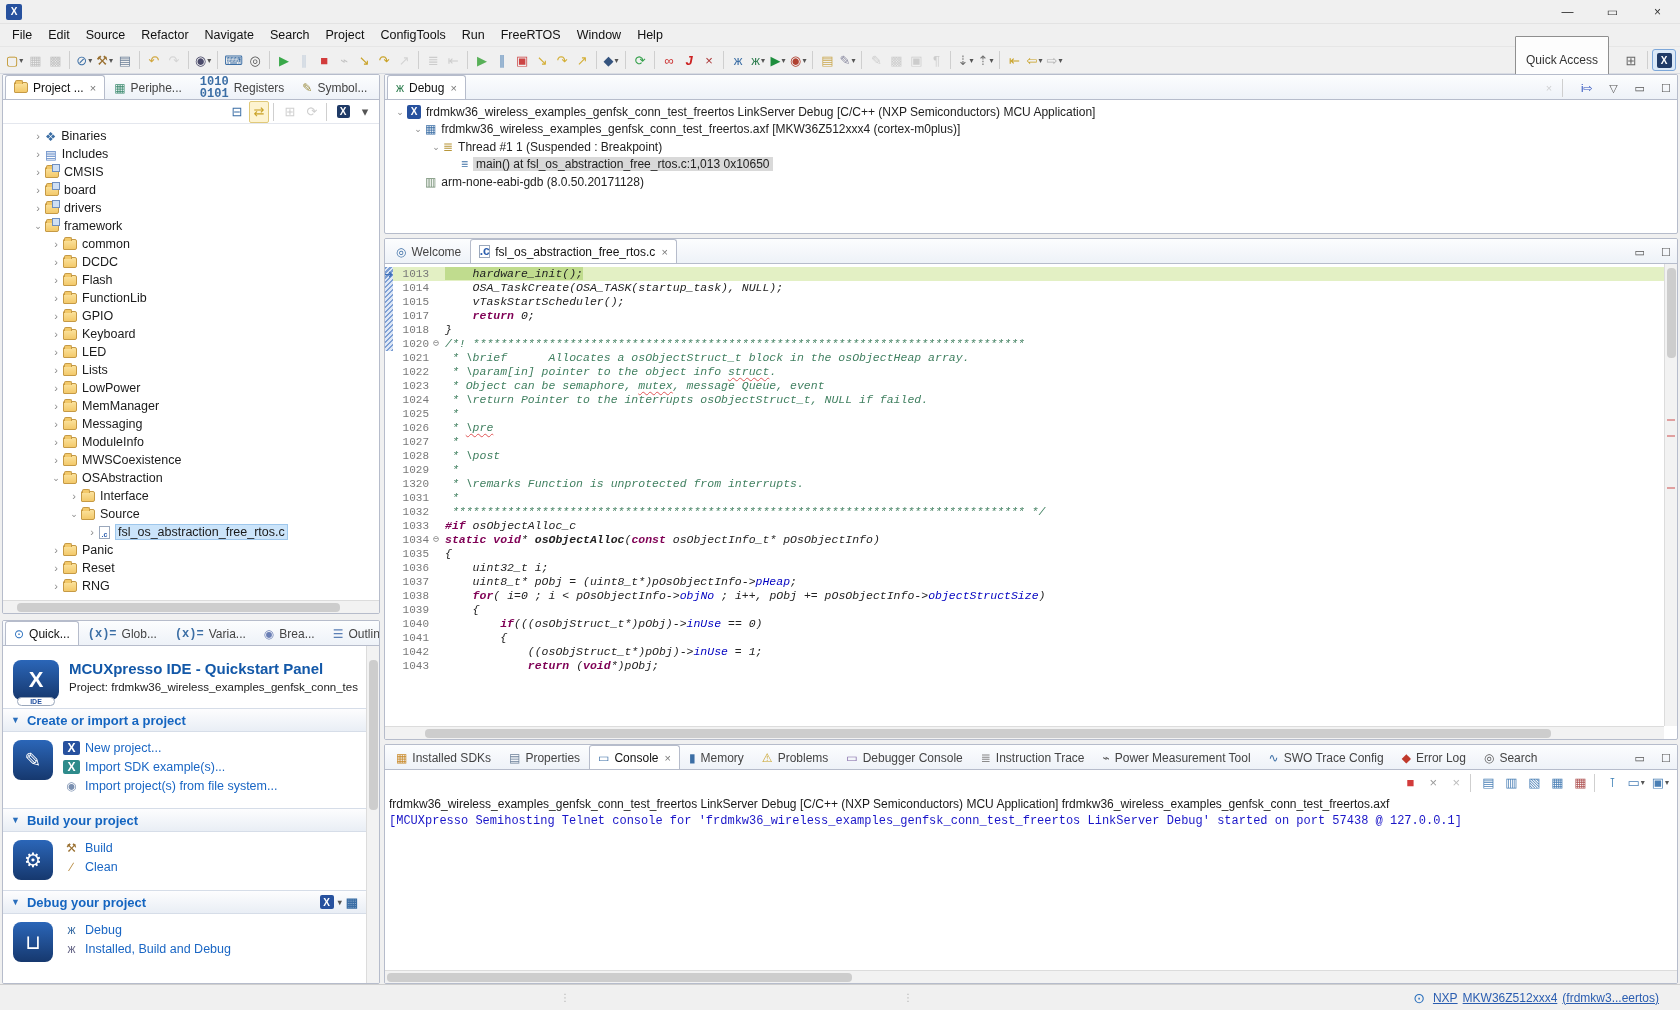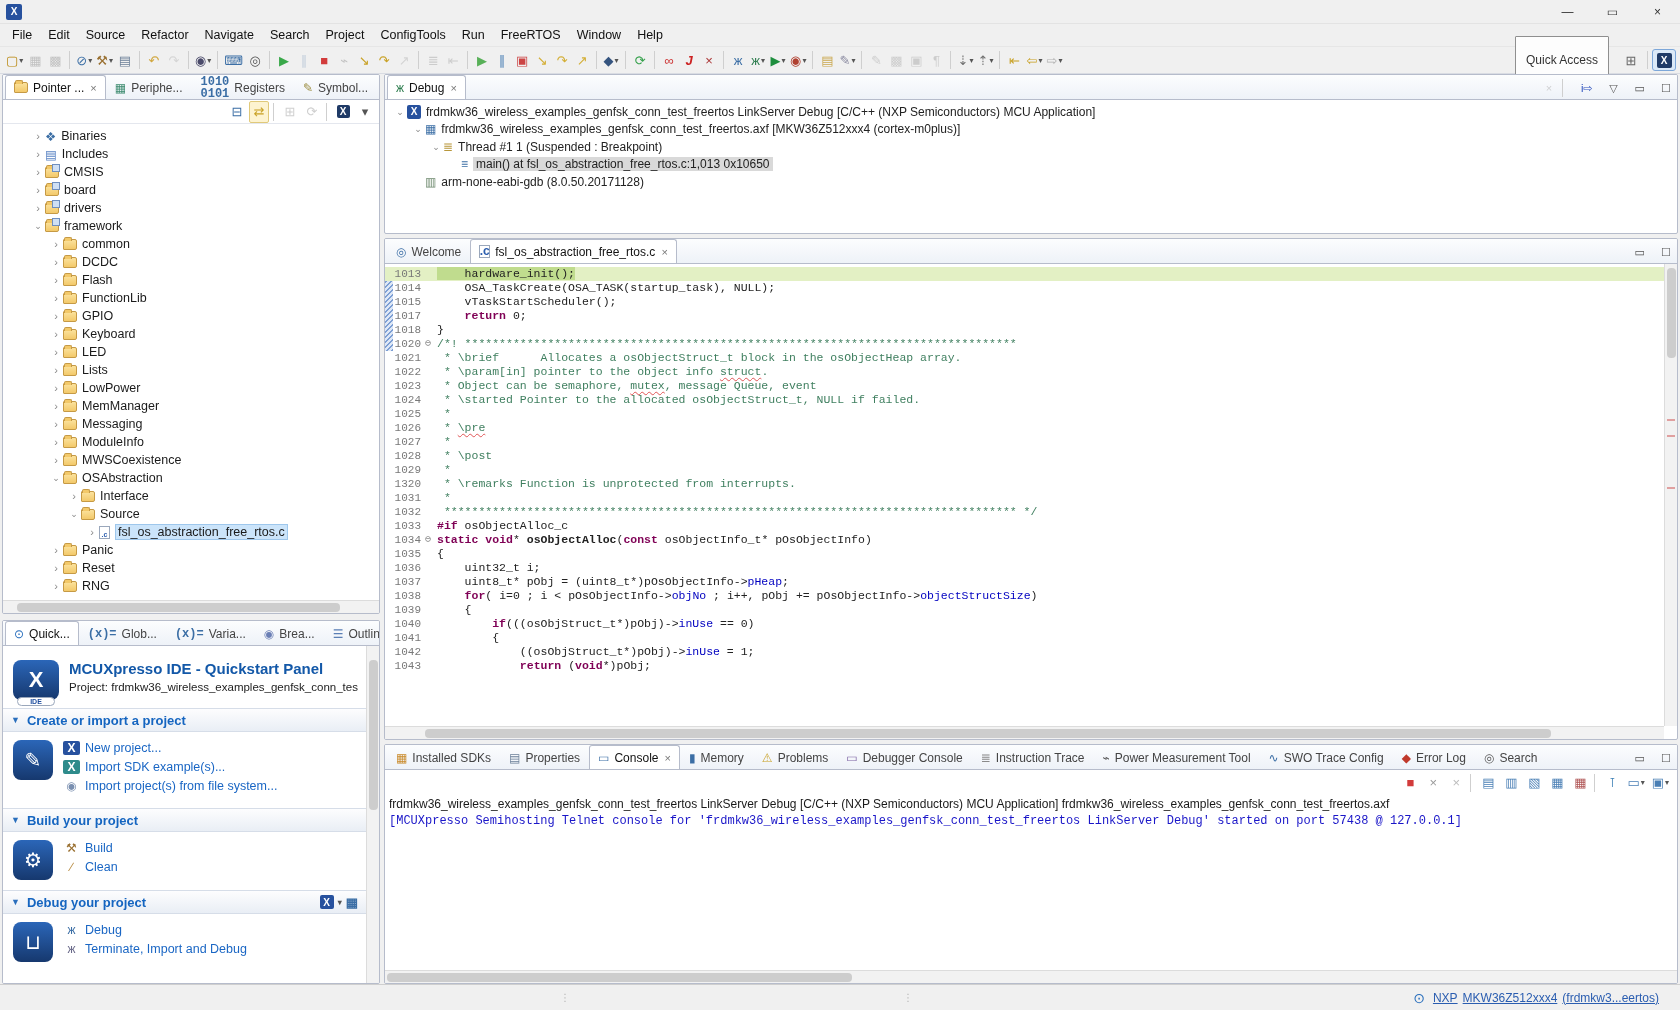--- a/index.html
+++ b/index.html
@@ -80,25 +80,25 @@
   .qs-links { padding-top:1px; }
   .qs-link { display:flex; align-items:center; margin-bottom:5px; color:#1a66c4; font-size:12.5px; white-space:nowrap; }
   .qs-link .lic { width:17px; margin-right:5px; display:inline-flex; justify-content:center; font-size:12px; }
 
   
   #debug-tree { font-size:12px; padding:3px 0 0 2px; }
   #debug-tree .trow { height:17.5px; }
 
   
   #code-wrap { position:absolute; top:25px; left:0; right:13px; bottom:13px; overflow:hidden; background:#fff; }
-  #codelines { position:absolute; top:3px; left:0; right:0; font:11.5px/14px "Liberation Mono",monospace; }
+  #codelines { position:absolute; top:3px; left:8px; right:0; font:11.5px/14px "Liberation Mono",monospace; }
   .cl { height:14px; display:flex; white-space:pre; }
   .cl .ln { width:40px; text-align:right; padding-right:4px; color:#787878; flex:none; font-size:11px; }
   .cl .fold { width:12px; flex:none; color:#8a8a8a; font-size:10px; line-height:13px; }
-  .cl .codetxt { flex:1; }
+  .cl .codetxt { flex:1;font-style:italic; }
   .cl.hl { background:#e3f0c4; }
   .cl.hl .codetxt .seg { background:#c0dc8e; }
   .kw { color:#7f0055; font-weight:bold; }
   .cm { color:#3f7f5f; }
   .cmx { color:#3f7f5f; text-decoration:underline wavy #e05555 1px; text-underline-offset:2px; }
   .fld { color:#0000c0; }
   .fnb { font-weight:bold; }
   #ip-hatch { position:absolute; left:0; top:3px; width:8px; height:84px;
     background:repeating-linear-gradient(135deg,#7d9fd4 0 1.5px,#dde7f6 1.5px 3.5px); }
   #ip-arrow { position:absolute; left:-1px; top:3px; color:#3d6fb8; font-size:11px; line-height:14px; }
@@ -323,21 +323,21 @@
       </span>
   </span>
 </div>
 
 <div id="main">
 
   <div class="panel" id="project-panel" style="left:2px; top:0; width:378px; height:540px;">
     <div class="tabrow" id="pe-tabs">
         <div class="tab active">
           <span class="folder-ic ticon"></span>
-          <span>Pointer ...</span>
+          <span>Project ...</span>
           <span class="tclose">×</span>
         </div>
         <div class="tab">
           <span class="ticon" style="color: rgb(59, 138, 110);">▦</span>
           <span>Periphe...</span>
         </div>
         <div class="tab">
           <span class="txtic ticon" style="white-space: pre-line;">1010
 0101</span>
           <span>Registers</span>
@@ -591,21 +591,21 @@
           </div>
           <div class="qs-row">
             <span class="qs-side">⊔</span>
             <div class="qs-links">
               <div class="qs-link">
                 <span class="lic" style="color: rgb(59, 110, 165);">ж</span>
                 <span>Debug</span>
               </div>
               <div class="qs-link">
                 <span class="lic" style="color: rgb(106, 106, 138);">ж</span>
-                <span>Terminate, Import and Debug</span>
+                <span>Installed, Build and Debug</span>
               </div>
             </div>
           </div>
         </div>
     </div>
     <div class="vscroll" style="top:25px">
         <div class="thumb" style="top:14px;height:150px"></div>
       </div>
   </div>
 
@@ -690,21 +690,21 @@
       <div id="codelines">
           <div class="cl hl"><span class="ln">1013</span><span class="fold"></span><span class="codetxt"><span class="pl seg">    hardware_init();</span></span></div>
           <div class="cl"><span class="ln">1014</span><span class="fold"></span><span class="codetxt"><span class="pl seg">    OSA_TaskCreate(OSA_TASK(startup_task), NULL);</span></span></div>
           <div class="cl"><span class="ln">1015</span><span class="fold"></span><span class="codetxt"><span class="pl seg">    vTaskStartScheduler();</span></span></div>
           <div class="cl"><span class="ln">1017</span><span class="fold"></span><span class="codetxt"><span class="pl seg">    </span><span class="kw seg">return</span><span class="pl seg"> 0;</span></span></div>
           <div class="cl"><span class="ln">1018</span><span class="fold"></span><span class="codetxt"><span class="pl seg">}</span></span></div>
           <div class="cl"><span class="ln">1020</span><span class="fold">⊖</span><span class="codetxt"><span class="cm seg">/*! ********************************************************************************</span></span></div>
           <div class="cl"><span class="ln">1021</span><span class="fold"></span><span class="codetxt"><span class="cm seg"> * \brief      Allocates a osObjectStruct_t block in the osObjectHeap array.</span></span></div>
           <div class="cl"><span class="ln">1022</span><span class="fold"></span><span class="codetxt"><span class="cm seg"> * \param[in] pointer to the object info </span><span class="cmx seg">struct</span><span class="cm seg">.</span></span></div>
           <div class="cl"><span class="ln">1023</span><span class="fold"></span><span class="codetxt"><span class="cm seg"> * Object can be semaphore, </span><span class="cmx seg">mutex</span><span class="cm seg">, message Queue, event</span></span></div>
-          <div class="cl"><span class="ln">1024</span><span class="fold"></span><span class="codetxt"><span class="cm seg"> * \started Pointer to the allocated osObjectStruct_t, NULL if failed.</span></span></div>
+          <div class="cl"><span class="ln">1024</span><span class="fold"></span><span class="codetxt"><span class="cm seg"> * \return Pointer to the interrupts osObjectStruct_t, NULL if failed.</span></span></div>
           <div class="cl"><span class="ln">1025</span><span class="fold"></span><span class="codetxt"><span class="cm seg"> *</span></span></div>
           <div class="cl"><span class="ln">1026</span><span class="fold"></span><span class="codetxt"><span class="cm seg"> * </span><span class="cmx seg">\pre</span></span></div>
           <div class="cl"><span class="ln">1027</span><span class="fold"></span><span class="codetxt"><span class="cm seg"> *</span></span></div>
           <div class="cl"><span class="ln">1028</span><span class="fold"></span><span class="codetxt"><span class="cm seg"> * \post</span></span></div>
           <div class="cl"><span class="ln">1029</span><span class="fold"></span><span class="codetxt"><span class="cm seg"> *</span></span></div>
           <div class="cl"><span class="ln">1320</span><span class="fold"></span><span class="codetxt"><span class="cm seg"> * \remarks Function is unprotected from interrupts.</span></span></div>
           <div class="cl"><span class="ln">1031</span><span class="fold"></span><span class="codetxt"><span class="cm seg"> *</span></span></div>
           <div class="cl"><span class="ln">1032</span><span class="fold"></span><span class="codetxt"><span class="cm seg"> *********************************************************************************** */</span></span></div>
           <div class="cl"><span class="ln">1033</span><span class="fold"></span><span class="codetxt"><span class="kw seg">#if</span><span class="pl seg"> osObjectAlloc_c</span></span></div>
           <div class="cl"><span class="ln">1034</span><span class="fold">⊖</span><span class="codetxt"><span class="kw seg">static</span><span class="pl seg"> </span><span class="kw seg">void</span><span class="pl seg">* </span><span class="fnb seg">osObjectAlloc</span><span class="pl seg">(</span><span class="kw seg">const</span><span class="pl seg"> osObjectInfo_t* pOsObjectInfo)</span></span></div>

